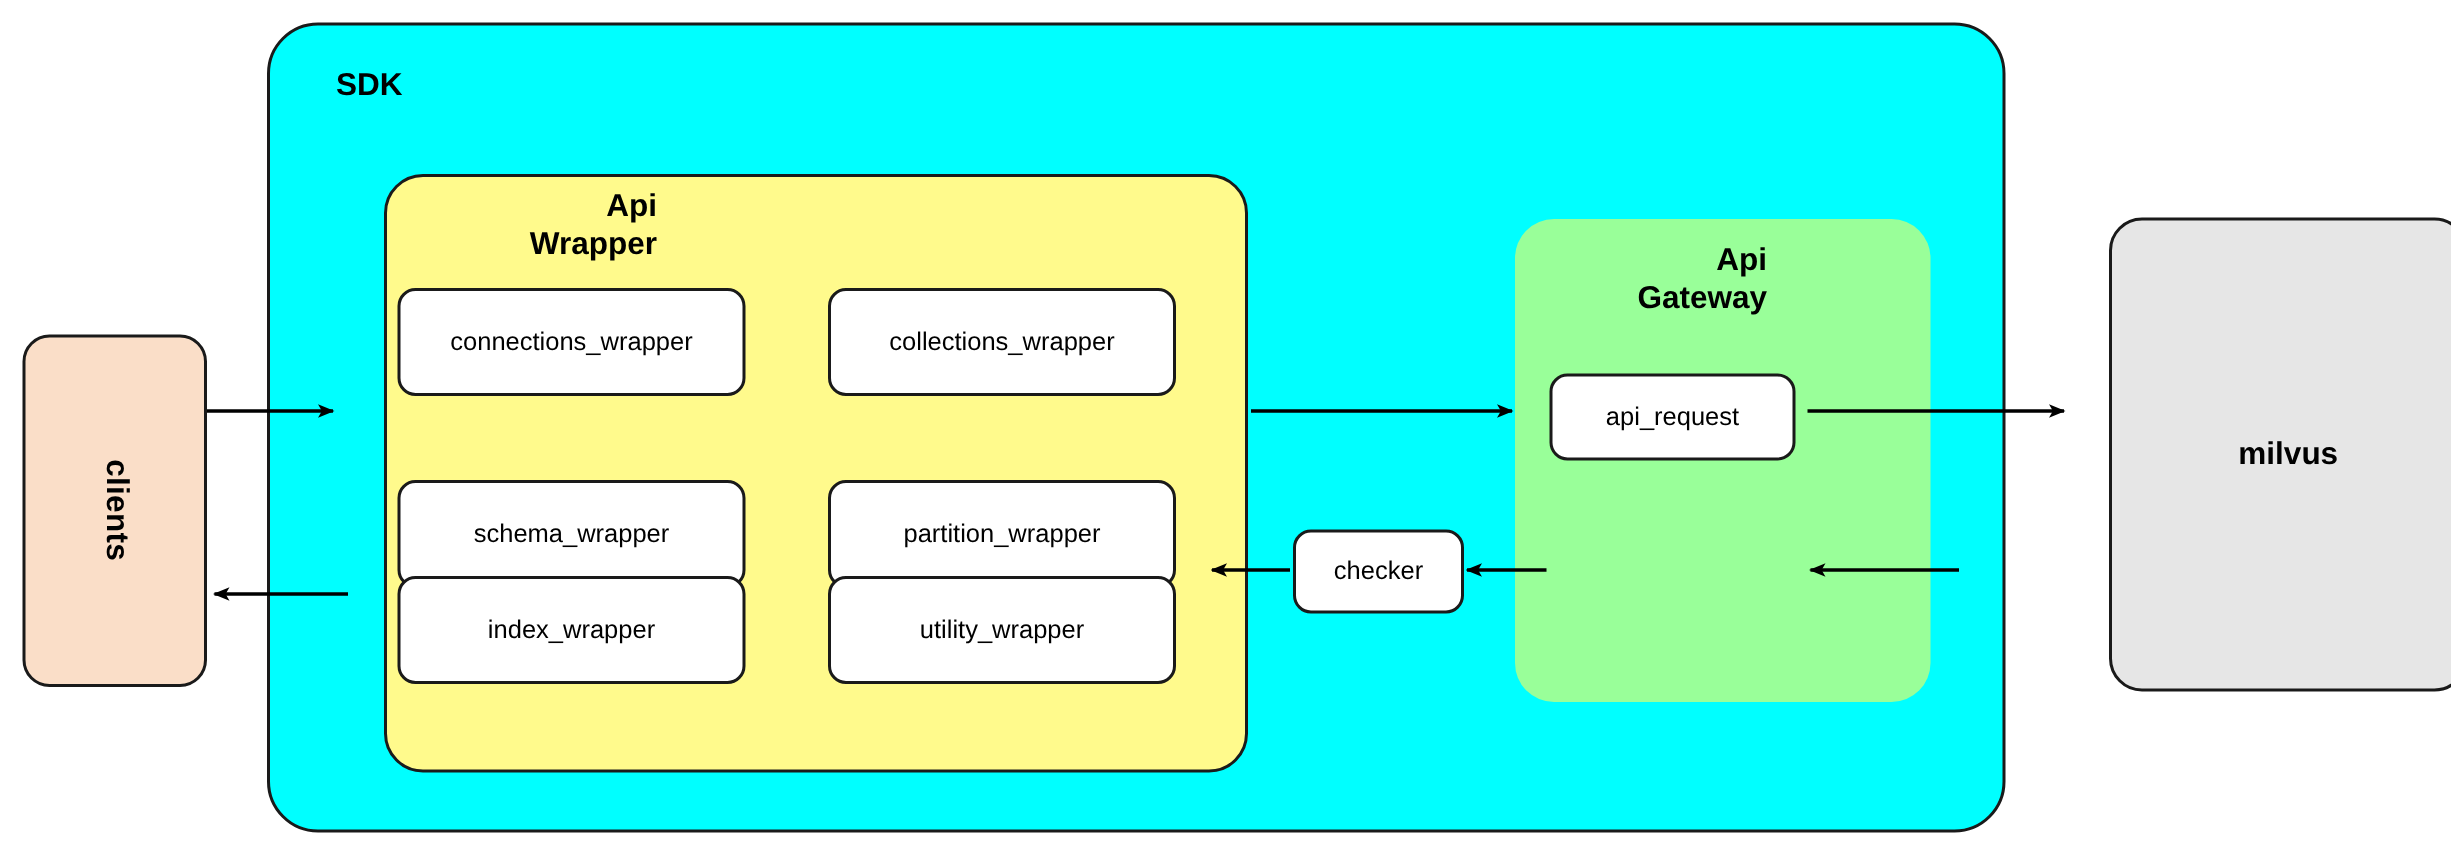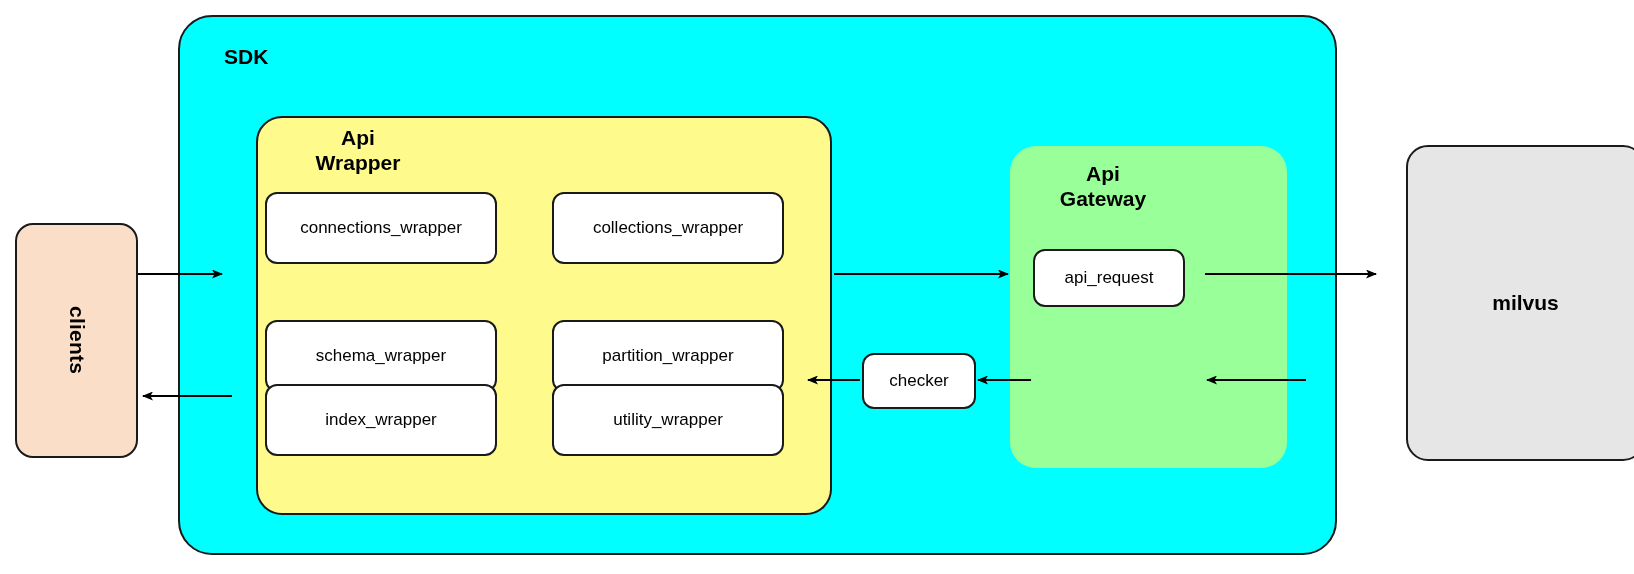--- a/index.html
+++ b/index.html
@@ -38,21 +38,21 @@
     box-sizing: border-box;
     border: 2px solid #1a1a1a;
     color: #000000;
   }
   .container > .container-label {
     position: absolute;
     font-weight: bold;
     color: #000000;
     line-height: 1.18;
     white-space: pre-line;
-    text-align: center;
+    text-align: right;
   }
 
   
   #clients-box {
     left: 15px;  top: 223px;  width: 123px; height: 235px;
     background: #fadec8;
     border-radius: 18px;
   }
   #clients-label {
     font-size: 21px;
@@ -113,21 +113,21 @@
     border-radius: 12px;
     font-size: 17px;
     height: 72px;
   }
   .wrap-col-left  { left: 265px; width: 232px; }
   .wrap-col-right { left: 552px; width: 232px; }
   .wrap-row-1 { top: 192px; }
   .wrap-row-2 { top: 288px; margin-top: 32px; }
   .wrap-row-3 { top: 384px; }
 
-  #api-request-box  { left: 1033px; top: 249px; width: 152px; height: 58px; }
+  #api-request-box  { left: 1033px; top: 249px; width: 164px; height: 58px; }
   #api-response-box { left: 1033px; top: 352px; width: 172px; height: 58px; }
   #checker-box      { left: 862px;  top: 353px; width: 114px; height: 56px; text-align: center; }
 
   
   .conn {
     position: absolute;
     pointer-events: none;
   }
   .conn line, .conn path, .conn polygon {
     stroke: #000000;

